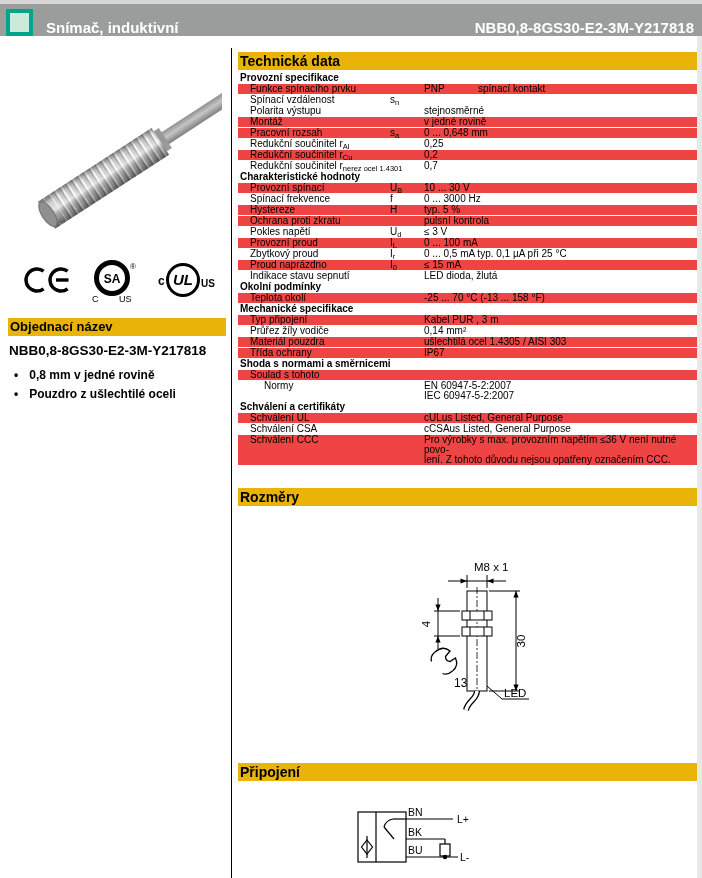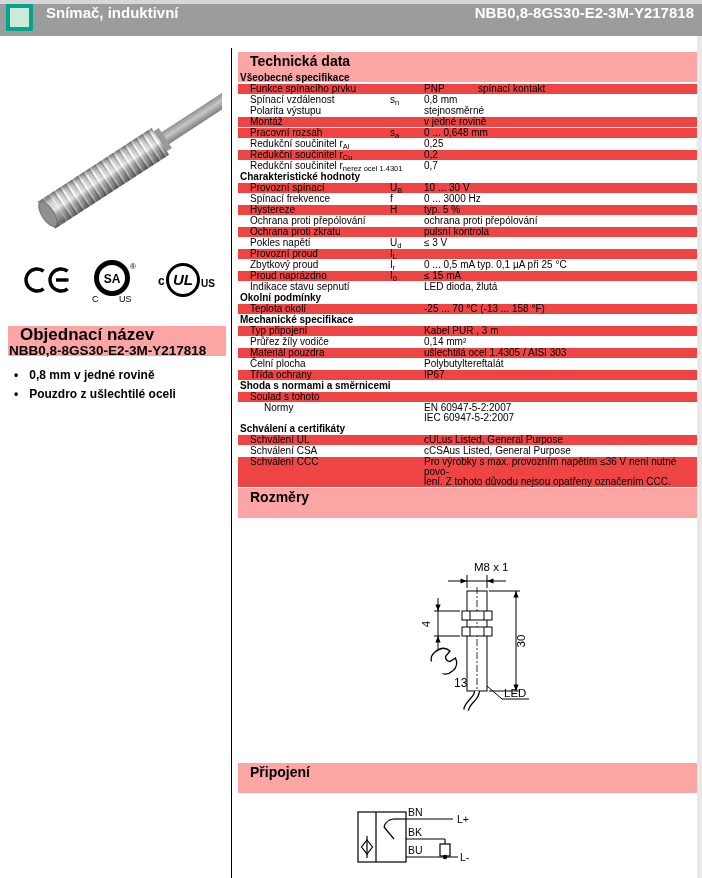--- a/index.html
+++ b/index.html
@@ -1,32 +1,32 @@
 <!DOCTYPE html>
 <html><head>
 <meta charset="utf-8">
 <style>
   html,body{margin:0;padding:0;background:#fff}
   #page{position:relative;width:702px;height:878px;background:#fff;overflow:hidden;
         font-family:"Liberation Sans",sans-serif;color:#000;}
   #topstrip{position:absolute;left:0;top:0;width:702px;height:4px;background:#d7d7d7}
   #topbar{position:absolute;left:0;top:4px;width:702px;height:32px;background:#9b9d9c;
-          display:flex;align-items:flex-start;box-sizing:border-box}
+          display:flex;align-items:flex-end;box-sizing:border-box}
   #topbar .sq{width:27px;height:27px;background:#cde9da;border:4px solid #00a58c;
               margin-left:6px;box-sizing:border-box;flex:0 0 auto}
   #topbar .title{color:#fff;font-weight:bold;font-size:15px;margin-left:13px}
   #topbar .pn{color:#fff;font-weight:bold;font-size:15px;margin-left:auto;margin-right:8px}
   #rightline{position:absolute;left:231px;top:48px;width:1px;height:830px;background:#000}
   #rightstrip{position:absolute;left:697px;top:36px;width:5px;height:842px;background:#e8e8e8}
-  .bar{position:absolute;background:#fca5a5;font-weight:bold;box-sizing:border-box;
-       padding-left:12px;font-size:14px;line-height:18px;height:30px}
+  .bar{position:absolute;background:#eab308;font-weight:bold;box-sizing:border-box;
+       padding-left:2px;font-size:14px;line-height:18px;height:18px}
   #techbar{left:238px;top:52px;width:459px}
   #dimsbar{left:238px;top:488px;width:459px}
   #connbar{left:238px;top:763px;width:459px}
-  #orderbar{left:8px;top:326px;width:218px;font-size:17px}
+  #orderbar{left:8px;top:318px;width:218px;font-size:13px}
   #photo{position:absolute;left:10px;top:46px;width:212px;height:198px;overflow:hidden}
   #marks{position:absolute;left:22px;top:252px;width:205px;height:58px;
          display:flex;align-items:center;gap:13px}
   #ordercode{position:absolute;left:9px;top:343px;font-size:13.5px;font-weight:bold}
   #bullets{position:absolute;left:14px;top:368px;font-size:12px;font-weight:bold}
   #bullets .b{display:flex;gap:11px;margin-bottom:5px}
   
   #techtable{position:absolute;left:238px;top:73px;width:459px;font-size:10px;line-height:10px}
   .t-title{font-weight:bold;height:10px;line-height:10px;padding-left:2px;margin-bottom:1px}
   .t-title.gap{}
@@ -123,30 +123,29 @@
         <span>0,8 mm v jedné rovině</span>
       </div>
     <div class="b">
         <span>•</span>
         <span>Pouzdro z ušlechtilé oceli</span>
       </div>
   </div>
 
   <div id="techbar" class="bar">Technická data</div>
   <div id="techtable">
-      <div class="t-title">Všeobecné specifikace</div>
+      <div class="t-title">Provozní specifikace</div>
       <div class="t-row stripe">
         <span class="t-lab">Funkce spínacího prvku</span>
         <div class="t-val">PNP</div>
         <span class="t-val2">spínací kontakt</span>
       </div>
       <div class="t-row">
         <span class="t-lab">Spínací vzdálenost</span>
         <span class="t-sym">s<sub class="sm">n</sub></span>
-        <div class="t-val">0,8 mm</div>
       </div>
       <div class="t-row">
         <span class="t-lab">Polarita výstupu</span>
         <div class="t-val">stejnosměrné</div>
       </div>
       <div class="t-row stripe">
         <span class="t-lab">Montáž</span>
         <div class="t-val">v jedné rovině</div>
       </div>
       <div class="t-row stripe">
@@ -175,36 +174,33 @@
       <div class="t-row">
         <span class="t-lab">Spínací frekvence</span>
         <span class="t-sym">f</span>
         <div class="t-val">0 ... 3000 Hz</div>
       </div>
       <div class="t-row stripe">
         <span class="t-lab">Hystereze</span>
         <span class="t-sym">H</span>
         <div class="t-val">typ. 5 %</div>
       </div>
-      <div class="t-row">
-        <span class="t-lab">Ochrana proti přepólování</span>
-        <div class="t-val">ochrana proti přepólování</div>
-      </div>
       <div class="t-row stripe">
         <span class="t-lab">Ochrana proti zkratu</span>
         <div class="t-val">pulsní kontrola</div>
       </div>
       <div class="t-row">
         <span class="t-lab">Pokles napětí</span>
         <span class="t-sym">U<sub class="sm">d</sub></span>
         <div class="t-val">≤ 3 V</div>
       </div>
       <div class="t-row stripe">
         <span class="t-lab">Provozní proud</span>
         <span class="t-sym">I<sub class="sm">L</sub></span>
+        <div class="t-val">0 ... 100 mA</div>
       </div>
       <div class="t-row">
         <span class="t-lab">Zbytkový proud</span>
         <span class="t-sym">I<sub class="sm">r</sub></span>
         <div class="t-val">0 ... 0,5 mA typ. 0,1 µA při 25 °C</div>
       </div>
       <div class="t-row stripe">
         <span class="t-lab">Proud naprázdno</span>
         <span class="t-sym">I<sub class="sm">0</sub></span>
         <div class="t-val">≤ 15 mA</div>
@@ -223,24 +219,20 @@
         <span class="t-lab">Typ připojení</span>
         <div class="t-val">Kabel PUR , 3 m</div>
       </div>
       <div class="t-row">
         <span class="t-lab">Průřez žíly vodiče</span>
         <div class="t-val">0,14 mm²</div>
       </div>
       <div class="t-row stripe">
         <span class="t-lab">Materiál pouzdra</span>
         <div class="t-val">ušlechtilá ocel 1.4305 / AISI 303</div>
-      </div>
-      <div class="t-row">
-        <span class="t-lab">Čelní plocha</span>
-        <div class="t-val">Polybutyltereftalát</div>
       </div>
       <div class="t-row stripe">
         <span class="t-lab">Třída ochrany</span>
         <div class="t-val">IP67</div>
       </div>
       <div class="t-title">Shoda s normami a směrnicemi</div>
       <div class="t-row stripe">
         <span class="t-lab">Soulad s tohoto</span>
         <div class="t-val">&nbsp;</div>
       </div>

